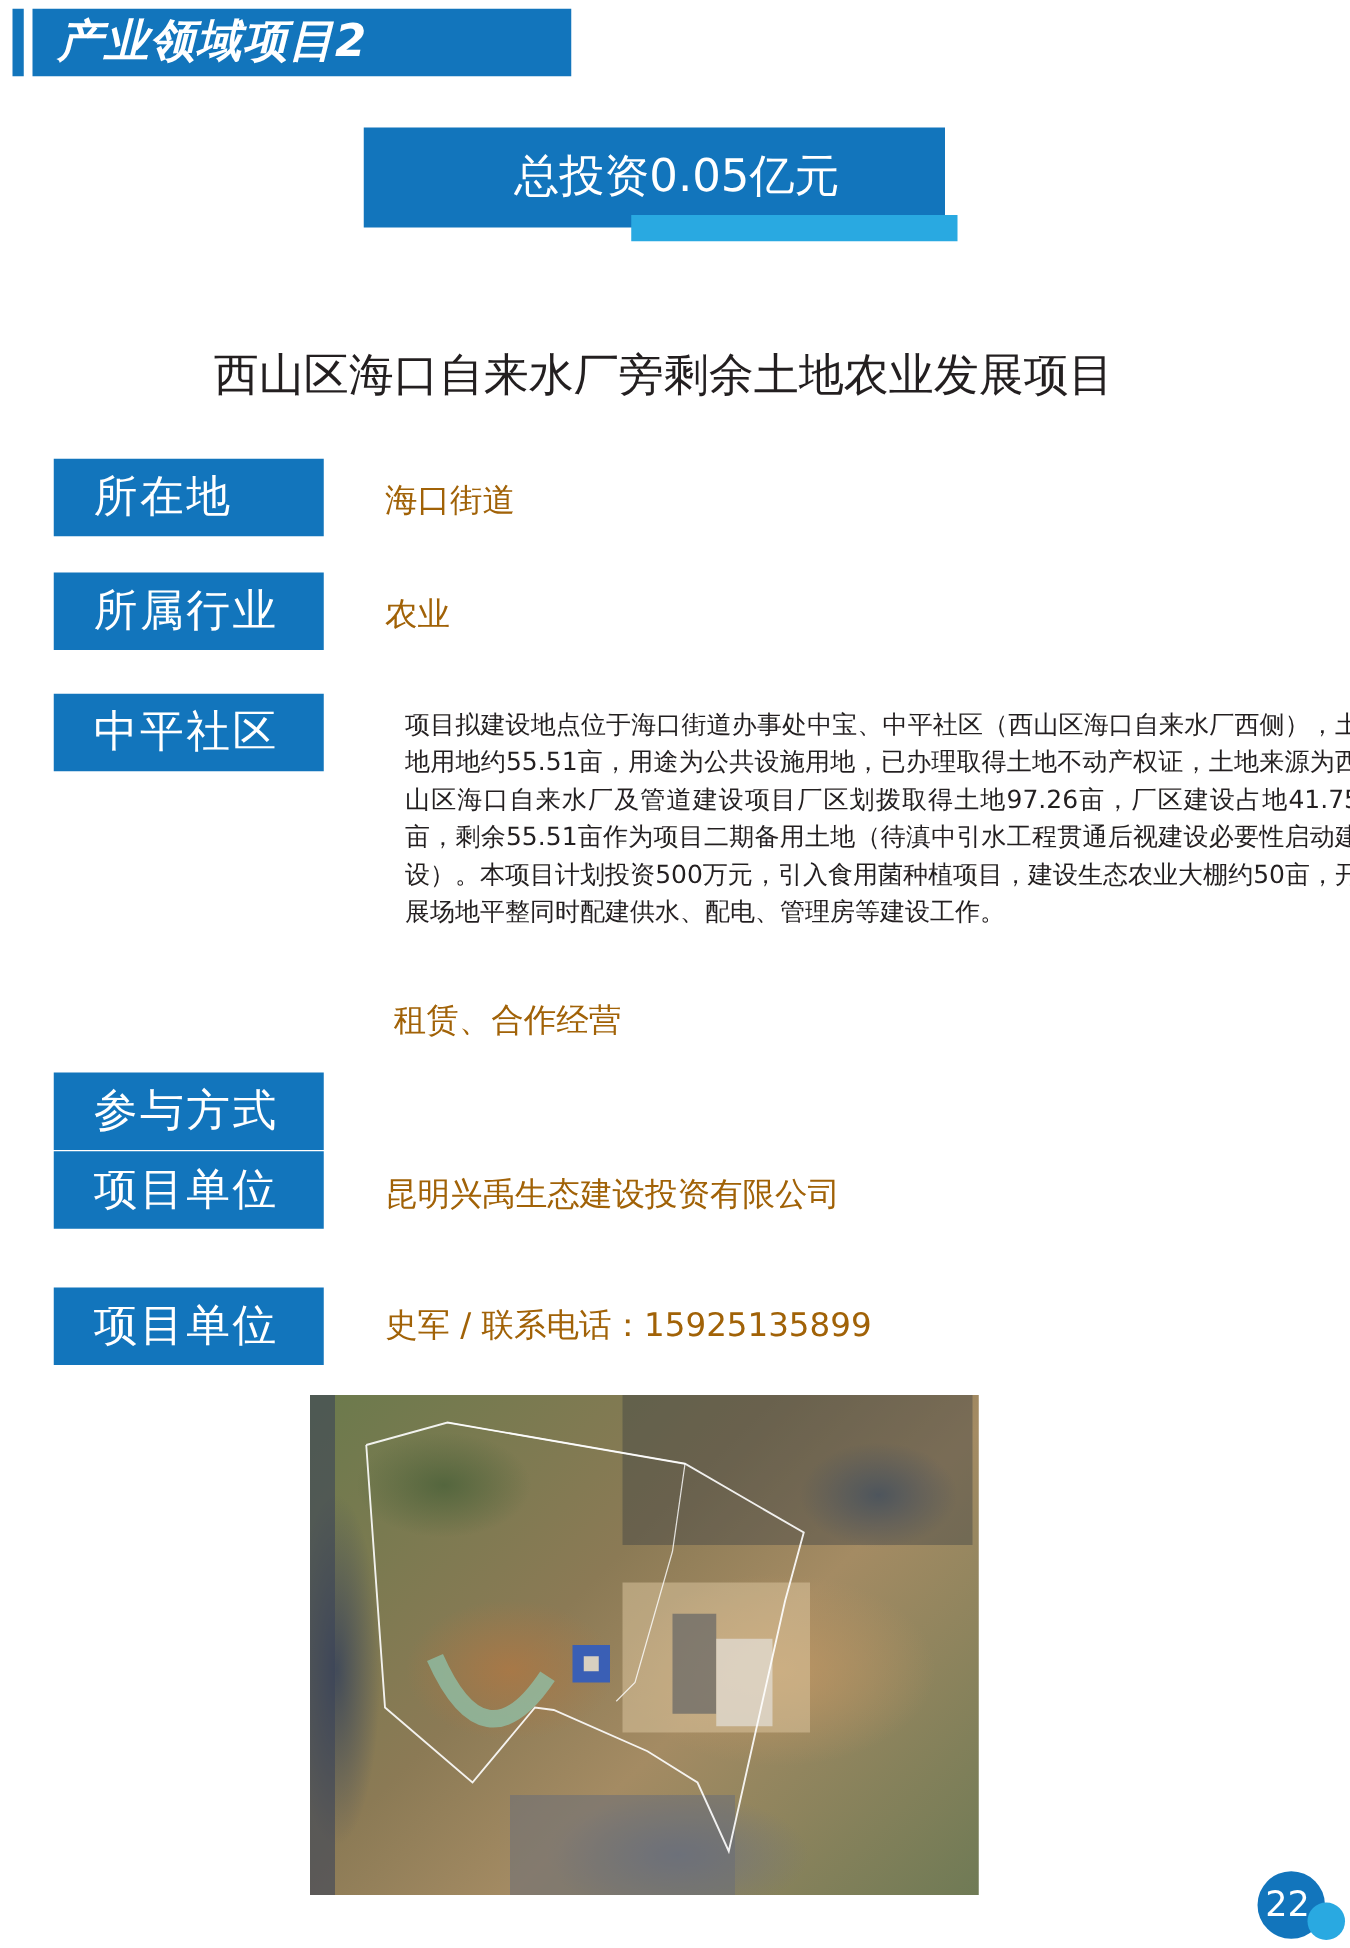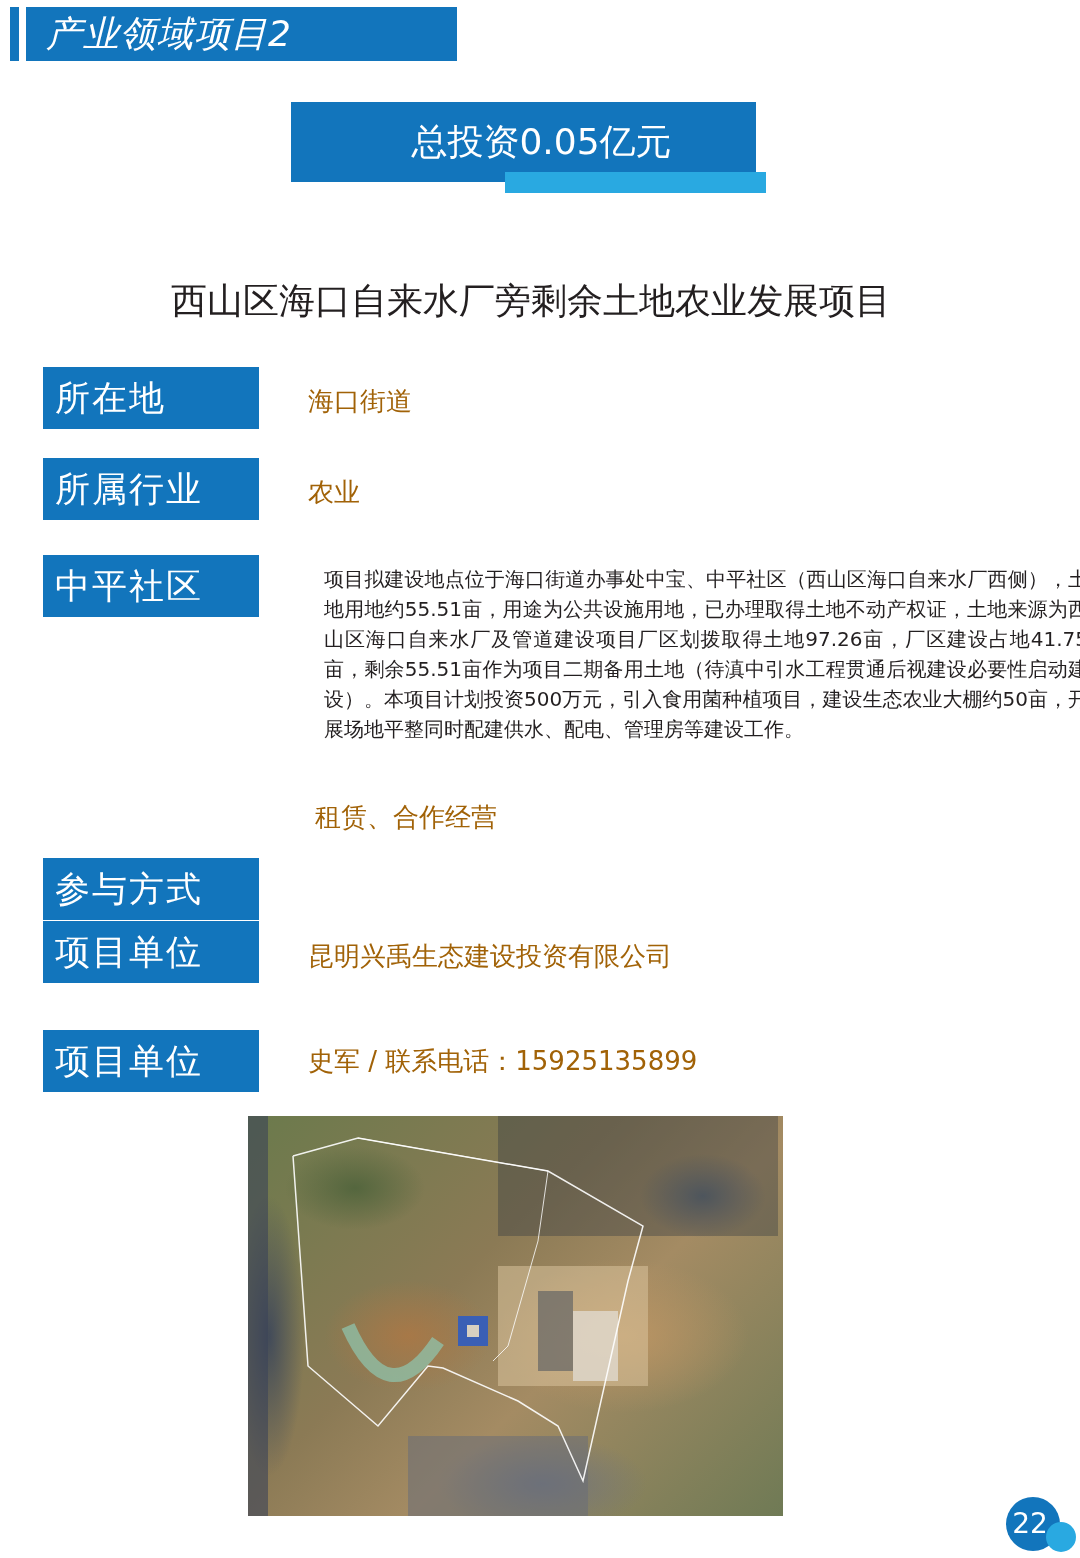--- a/index.html
+++ b/index.html
@@ -6,21 +6,21 @@
   body {
     width: 1080px; height: 1558px; position: relative; overflow: hidden;
     background: #ffffff;
     font-family: "DejaVu Sans", "Liberation Sans", sans-serif;
     color: #231f20;
   }
   .header-thin { position: absolute; left: 10px; top: 7px; width: 9px; height: 54px; background: var(--brand); }
   .header-band {
     position: absolute; left: 26px; top: 7px; width: 431px; height: 54px;
     background: var(--brand); color: #fff;
-    font-weight: normal; font-size: 36px; line-height: 54px;
+    font-weight: bold; font-size: 36px; line-height: 54px;
     padding-left: 20px; box-sizing: border-box; letter-spacing: 1px;
     font-style: italic;
   }
   .invest-box {
     position: absolute; left: 291px; top: 102px; width: 465px; height: 80px;
     background: var(--brand); color: #fff;
     font-size: 36px; line-height: 80px; text-align: center;
     box-sizing: border-box; padding-right: 12px; padding-left: 48px;
   }
   .invest-accent {
@@ -28,21 +28,21 @@
     background: var(--accent);
   }
   .project-title {
     position: absolute; left: 0; top: 232px; width: 1062px; text-align: center;
     font-size: 36px; line-height: 50px; color: #231f20; margin-top: 44px;
   }
   .row-label {
     position: absolute; left: 43px; width: 216px; height: 62px;
     background: var(--brand); color: #fff;
     font-size: 35px; line-height: 62px;
-    padding-left: 12px; box-sizing: border-box; letter-spacing: 2px;
+    padding-left: 32px; box-sizing: border-box; letter-spacing: 2px;
   }
   .row-value {
     position: absolute; left: 308px; font-size: 26px; line-height: 36px; color: #a16207;
   }
   .desc {
     position: absolute; left: 324px; top: 564px; width: 764px;
     font-size: 20px; line-height: 30px; color: #231f20; text-align: justify;
   }
   .map {
     position: absolute; left: 248px; top: 1116px; width: 535px; height: 400px;

